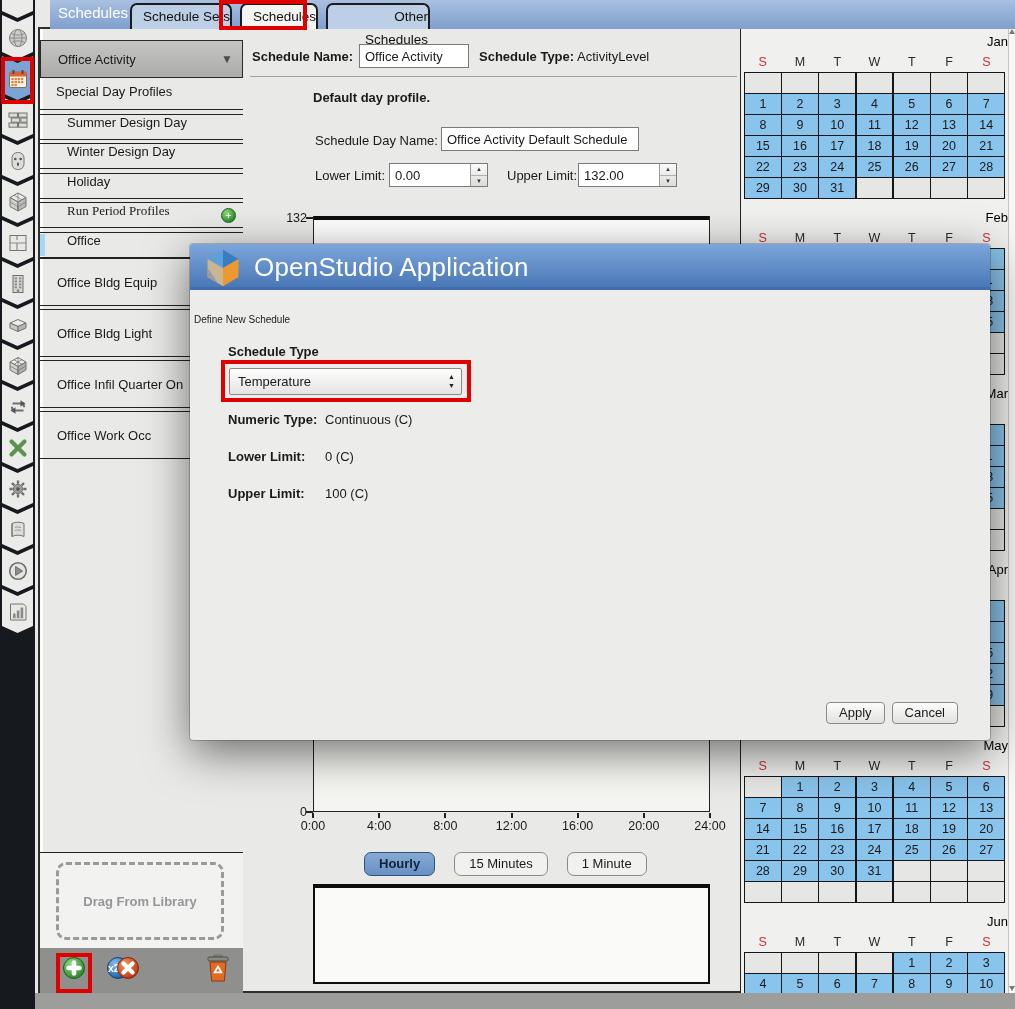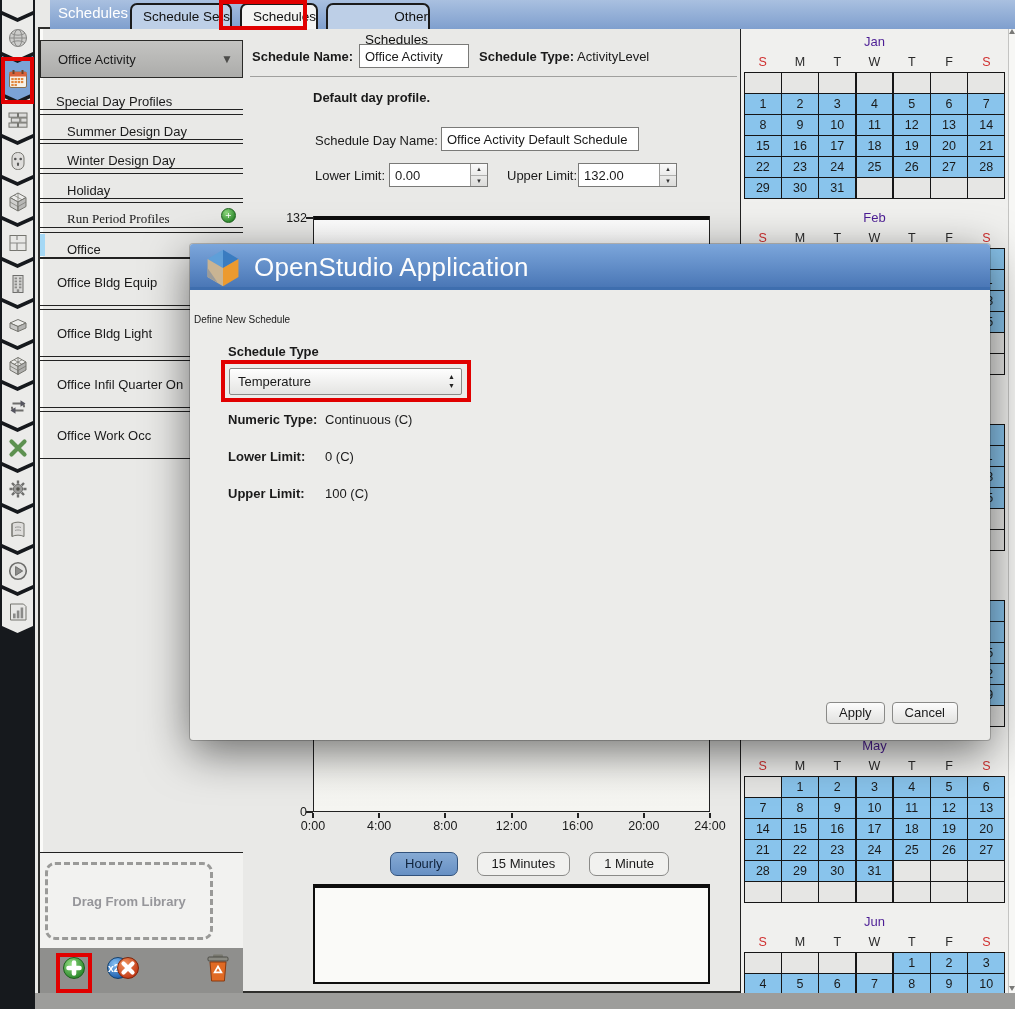--- a/index.html
+++ b/index.html
@@ -41,34 +41,34 @@
   .vscroll .up { top:2px; border-bottom:5px solid #7a7a78; }
   .vscroll .down { bottom:2px; border-top:5px solid #7a7a78; }
 
   
   .selector { position:absolute; left:40px; top:40px; width:203px; height:38px; z-index:3;
     background:linear-gradient(180deg,#c4c4c2,#acacaa); border:1.5px solid #2a2a28;
     display:flex; align-items:center; padding-left:17px; font-size:13px; }
   .selector .tri { position:absolute; right:9px; top:11px; font-size:12px; color:#4c4c4a; }
   #profileList { position:absolute; left:40px; top:84px; width:203px; z-index:3; }
   .prow { position:relative; height:26px; margin-bottom:3.5px; border-top:1.5px solid #222; border-bottom:1.5px solid #222;
-    display:flex; align-items:flex-end; font-size:13px; }
+    display:flex; align-items:flex-start; font-size:13px; }
   .prow.head { border-top:none; padding-left:16px; }
   .prow.sub { padding-left:27px; }
   .prow.runp { border-top:1.5px solid #222; padding-left:27px;font-family:Liberation Serif, serif; }
   .bluebar { position:absolute; left:0; top:1px; bottom:1px; width:5px; background:#a5d8f5; }
   .greenplus-sm { position:absolute; right:7px; top:5px; width:15px; height:15px; border-radius:50%;
     background:radial-gradient(circle at 35% 30%,#8fd97f,#2e8b2e 75%); border:1px solid #1d611d;
     color:#fff; font-size:11px; font-weight:bold; line-height:13px; text-align:center; }
   #scheduleList { position:absolute; left:40px; top:258px; width:203px; z-index:3; }
   .scell { height:48px; margin-bottom:3px; border-top:1.5px solid #222; border-bottom:1.5px solid #222;
     display:flex; align-items:center; padding-left:17px; font-size:13px; }
   .dragzone { position:absolute; left:40px; top:852px; width:203px; height:96px; background:#f2f2f0;
     border-top:1.5px solid #222; z-index:3; }
-  .dragbox { position:absolute; left:5px; top:9px; width:168px; height:78px; border:3px dashed #9a9a98;
+  .dragbox { position:absolute; left:16px; top:9px; width:168px; height:78px; border:3px dashed #9a9a98;
     border-radius:10px; display:flex; align-items:center; justify-content:center;
     font-size:13px; font-weight:bold; color:#96969a;text-align:center; }
   .actionbar { position:absolute; left:40px; top:948px; width:203px; height:45px; background:#8f8f8d; z-index:3; }
   .roundbtn { position:absolute; top:9px; width:22px; height:22px; border-radius:50%; }
   .roundbtn svg { width:100%; height:100%; display:block; }
   .btn-add { left:23px; background:radial-gradient(circle at 35% 30%,#90da80,#2e8b2e 75%); border:1px solid #1d611d; }
   .btn-x2 { left:67px; background:radial-gradient(circle at 35% 30%,#86c0f2,#1d5fae 75%); border:1px solid #12406e;
     color:#fff; font-size:10.5px; font-weight:bold; text-align:left; line-height:20px; }
   .btn-del { left:77px; background:radial-gradient(circle at 35% 30%,#f0955e,#c23a18 75%); border:1px solid #7e2408; }
   .btn-trash { position:absolute; right:13px; top:5px; width:24px; height:30px; }
@@ -92,29 +92,29 @@
     border-left:1px solid #222; border-right:1px solid #222; border-bottom:1px solid #222; }
   .profline { position:absolute; left:0; top:0; width:100%; height:4px; background:#0d0d0d; }
   .ytick { position:absolute; font-size:12.5px; text-align:right; width:26px; z-index:3; }
   .ydash { position:absolute; width:7px; height:2px; background:#222; z-index:3; }
   #xticks { position:absolute; left:0; top:0; z-index:3; }
   .xdash { position:absolute; width:2px; height:5px; background:#222; top:813px; }
   .xlab { position:absolute; top:819px; font-size:12.5px; transform:translateX(-50%); white-space:nowrap; }
   #viewbtns { position:absolute; left:364px; top:852px; display:flex; z-index:3; }
   .vbtn { height:24px; line-height:21px; padding:0 14px; margin-right:19px; font-size:13px;
     border:1.5px solid #8a8a88; border-radius:7px; background:#f1f1ef; color:#1a1a1a; }
-  .vbtn.active { background:linear-gradient(180deg,#86aad4,#6790c4); border-color:#32527c; font-weight:normal; color:#10233c;margin-left:26px; }
+  .vbtn.active { background:linear-gradient(180deg,#86aad4,#6790c4); border-color:#32527c; font-weight:bold; color:#10233c; }
   .blackbox { position:absolute; left:313px; top:884px; width:397px; height:100px; z-index:3;
     border:2.5px solid #0d0d0d; border-top-width:4px; background:#fafaf8; }
 
   
   #calendars { position:absolute; left:740px; top:27px; width:268px; height:966px; background:#f0f0ee;
     border-left:1.5px solid #222; overflow:hidden; z-index:4; padding-top:5px; }
   .month { height:176px; }
-  .mtitle { height:20px; line-height:20px; text-align:center; font-size:13px; color:#4c1d95; }
+  .mtitle { height:20px; line-height:20px; text-align:right; font-size:13px; color:#000000; }
   .dhead, .cal-grid { margin:0 3px; display:grid; grid-template-columns:repeat(7,1fr); }
   .dhead { height:20px; }
   .dhead span { text-align:center; font-size:12.5px; line-height:20px; color:#2a2a2a; }
   .dhead span.red { color:#d03030; }
   .cal-grid { gap:1.5px; background:#161616; border:1.5px solid #161616; }
   .cal-cell { height:19.5px; background:#e6e6e4; display:flex; align-items:center; justify-content:center; font-size:12.5px; }
   .cal-cell.filled { background:#89c4ec; }
 
   
   .dialog { position:absolute; left:190px; top:244px; width:800px; height:496px; z-index:20;

